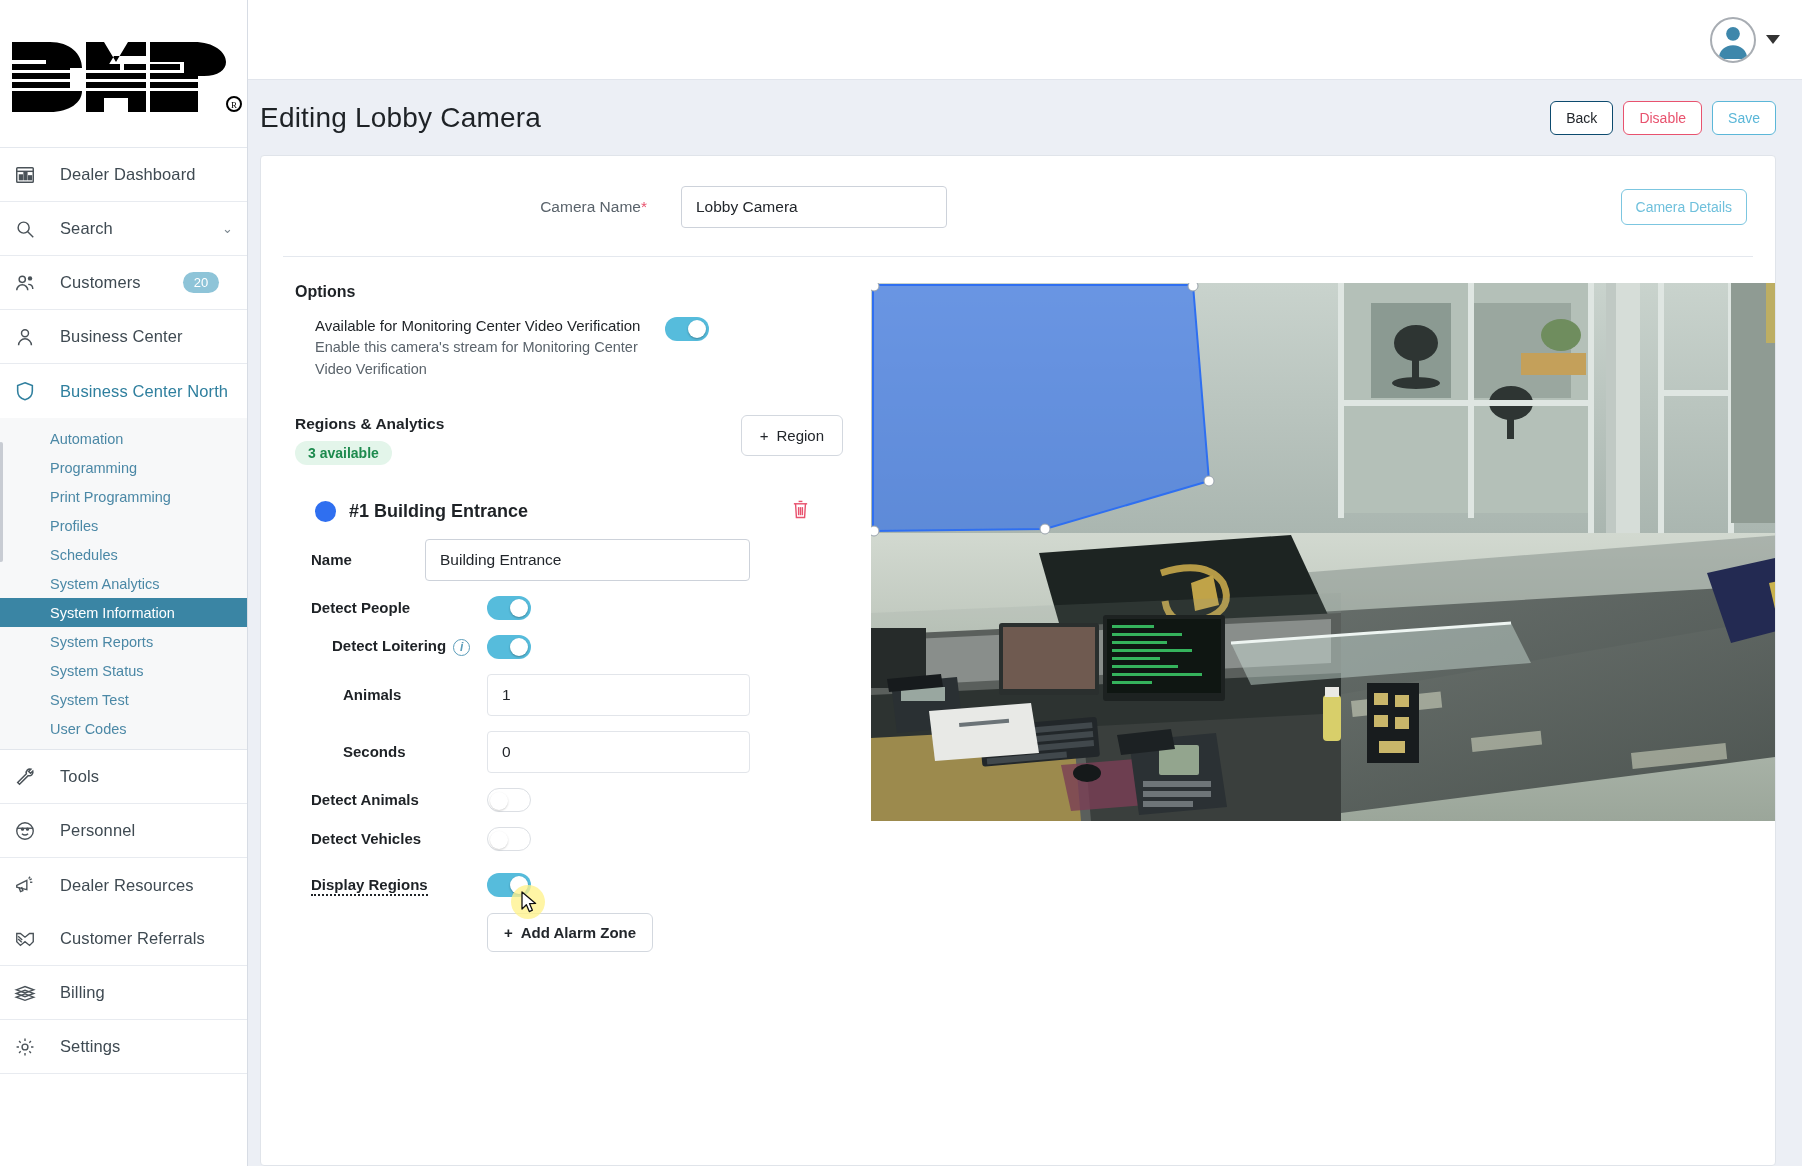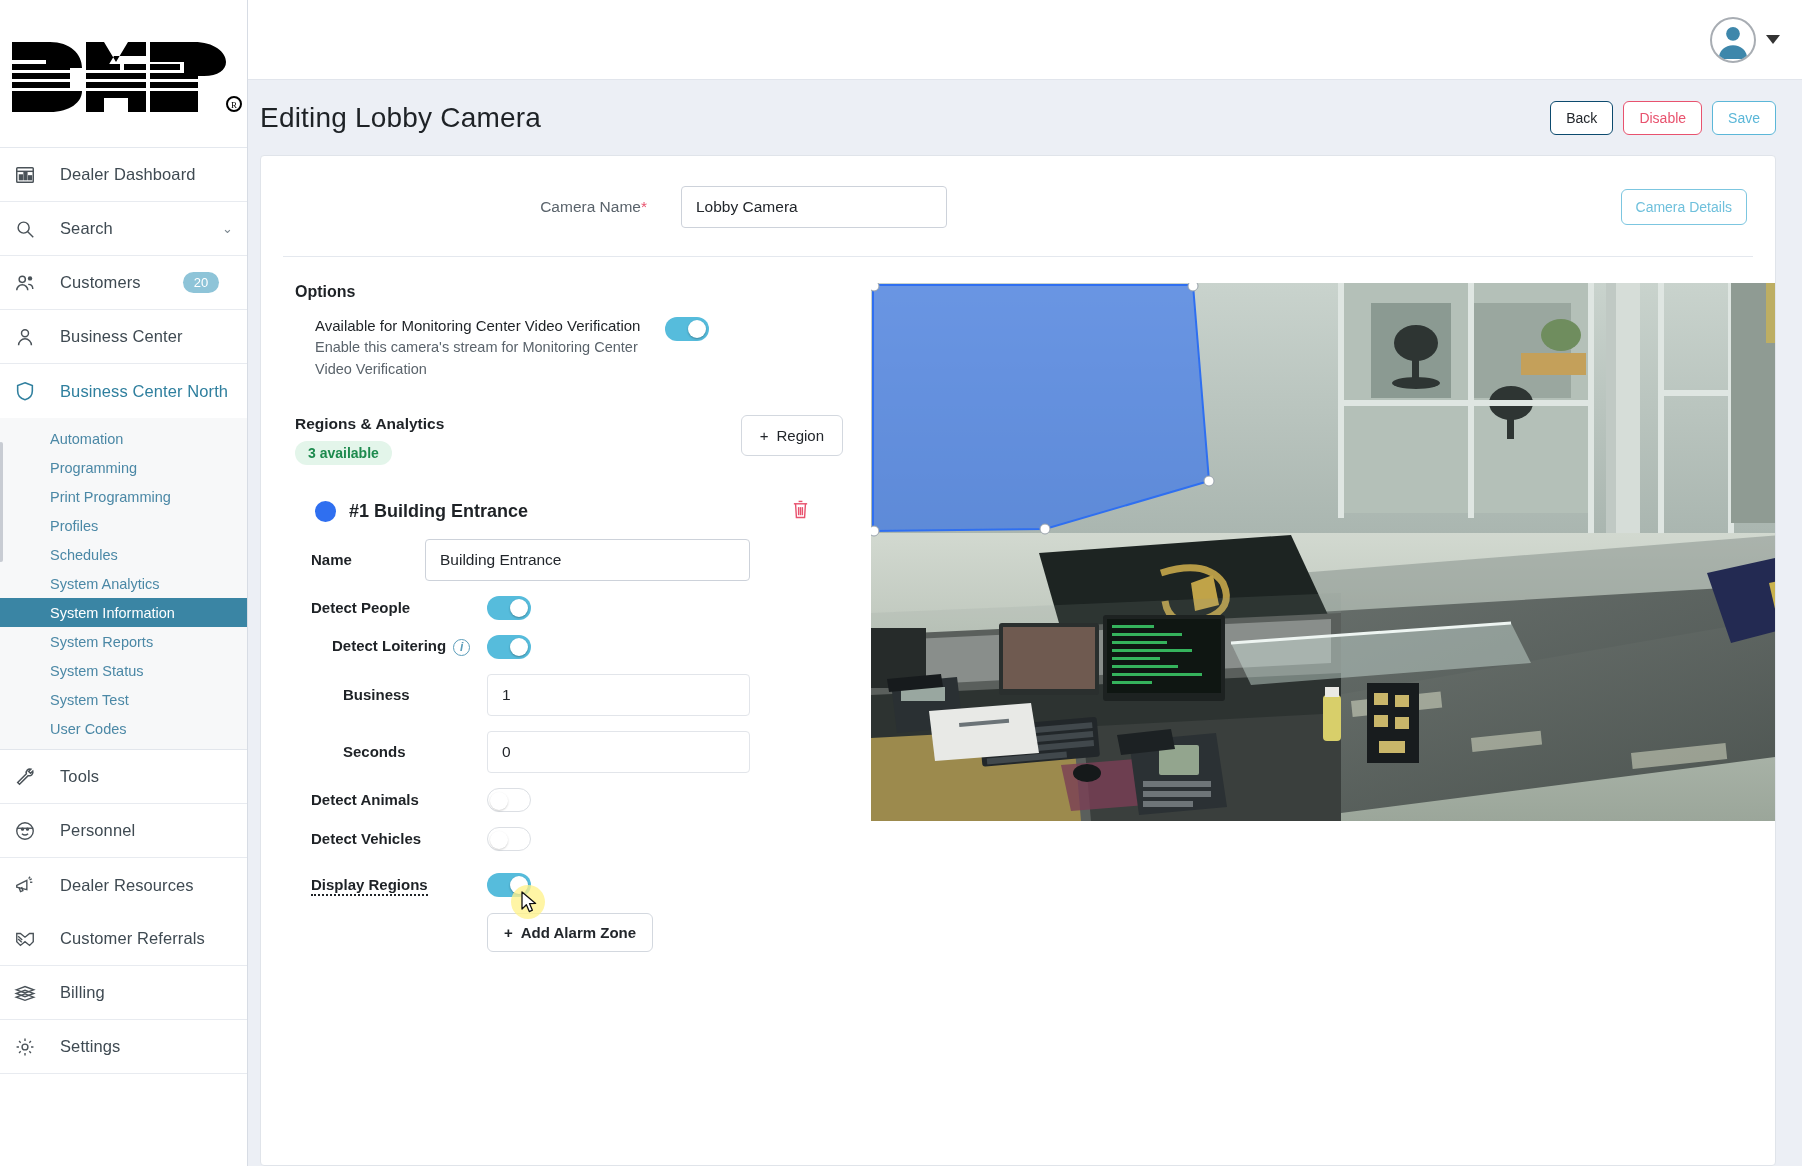--- a/index.html
+++ b/index.html
@@ -416,21 +416,21 @@
               <span>Detect Loitering</span><span class="info-i">i</span>
             </div>
             <div style="padding-left:0;">
                 <div class="tgl on">
                   <span class="knob"></span>
                 </div>
               </div>
           </div>
 
           <div class="frow">
-            <div class="flabel l3" style="width:192px;">Business</div>
+            <div class="flabel l3" style="width:192px;">Animals</div>
             <input class="num-input" value="1" style="">
           </div>
 
           <div class="frow">
             <div class="flabel l3" style="width:192px;">Seconds</div>
             <input class="num-input" value="0" style="">
           </div>
 
           <div class="frow">
             <div class="flabel l1" style="width:192px;">Detect Animals</div>

